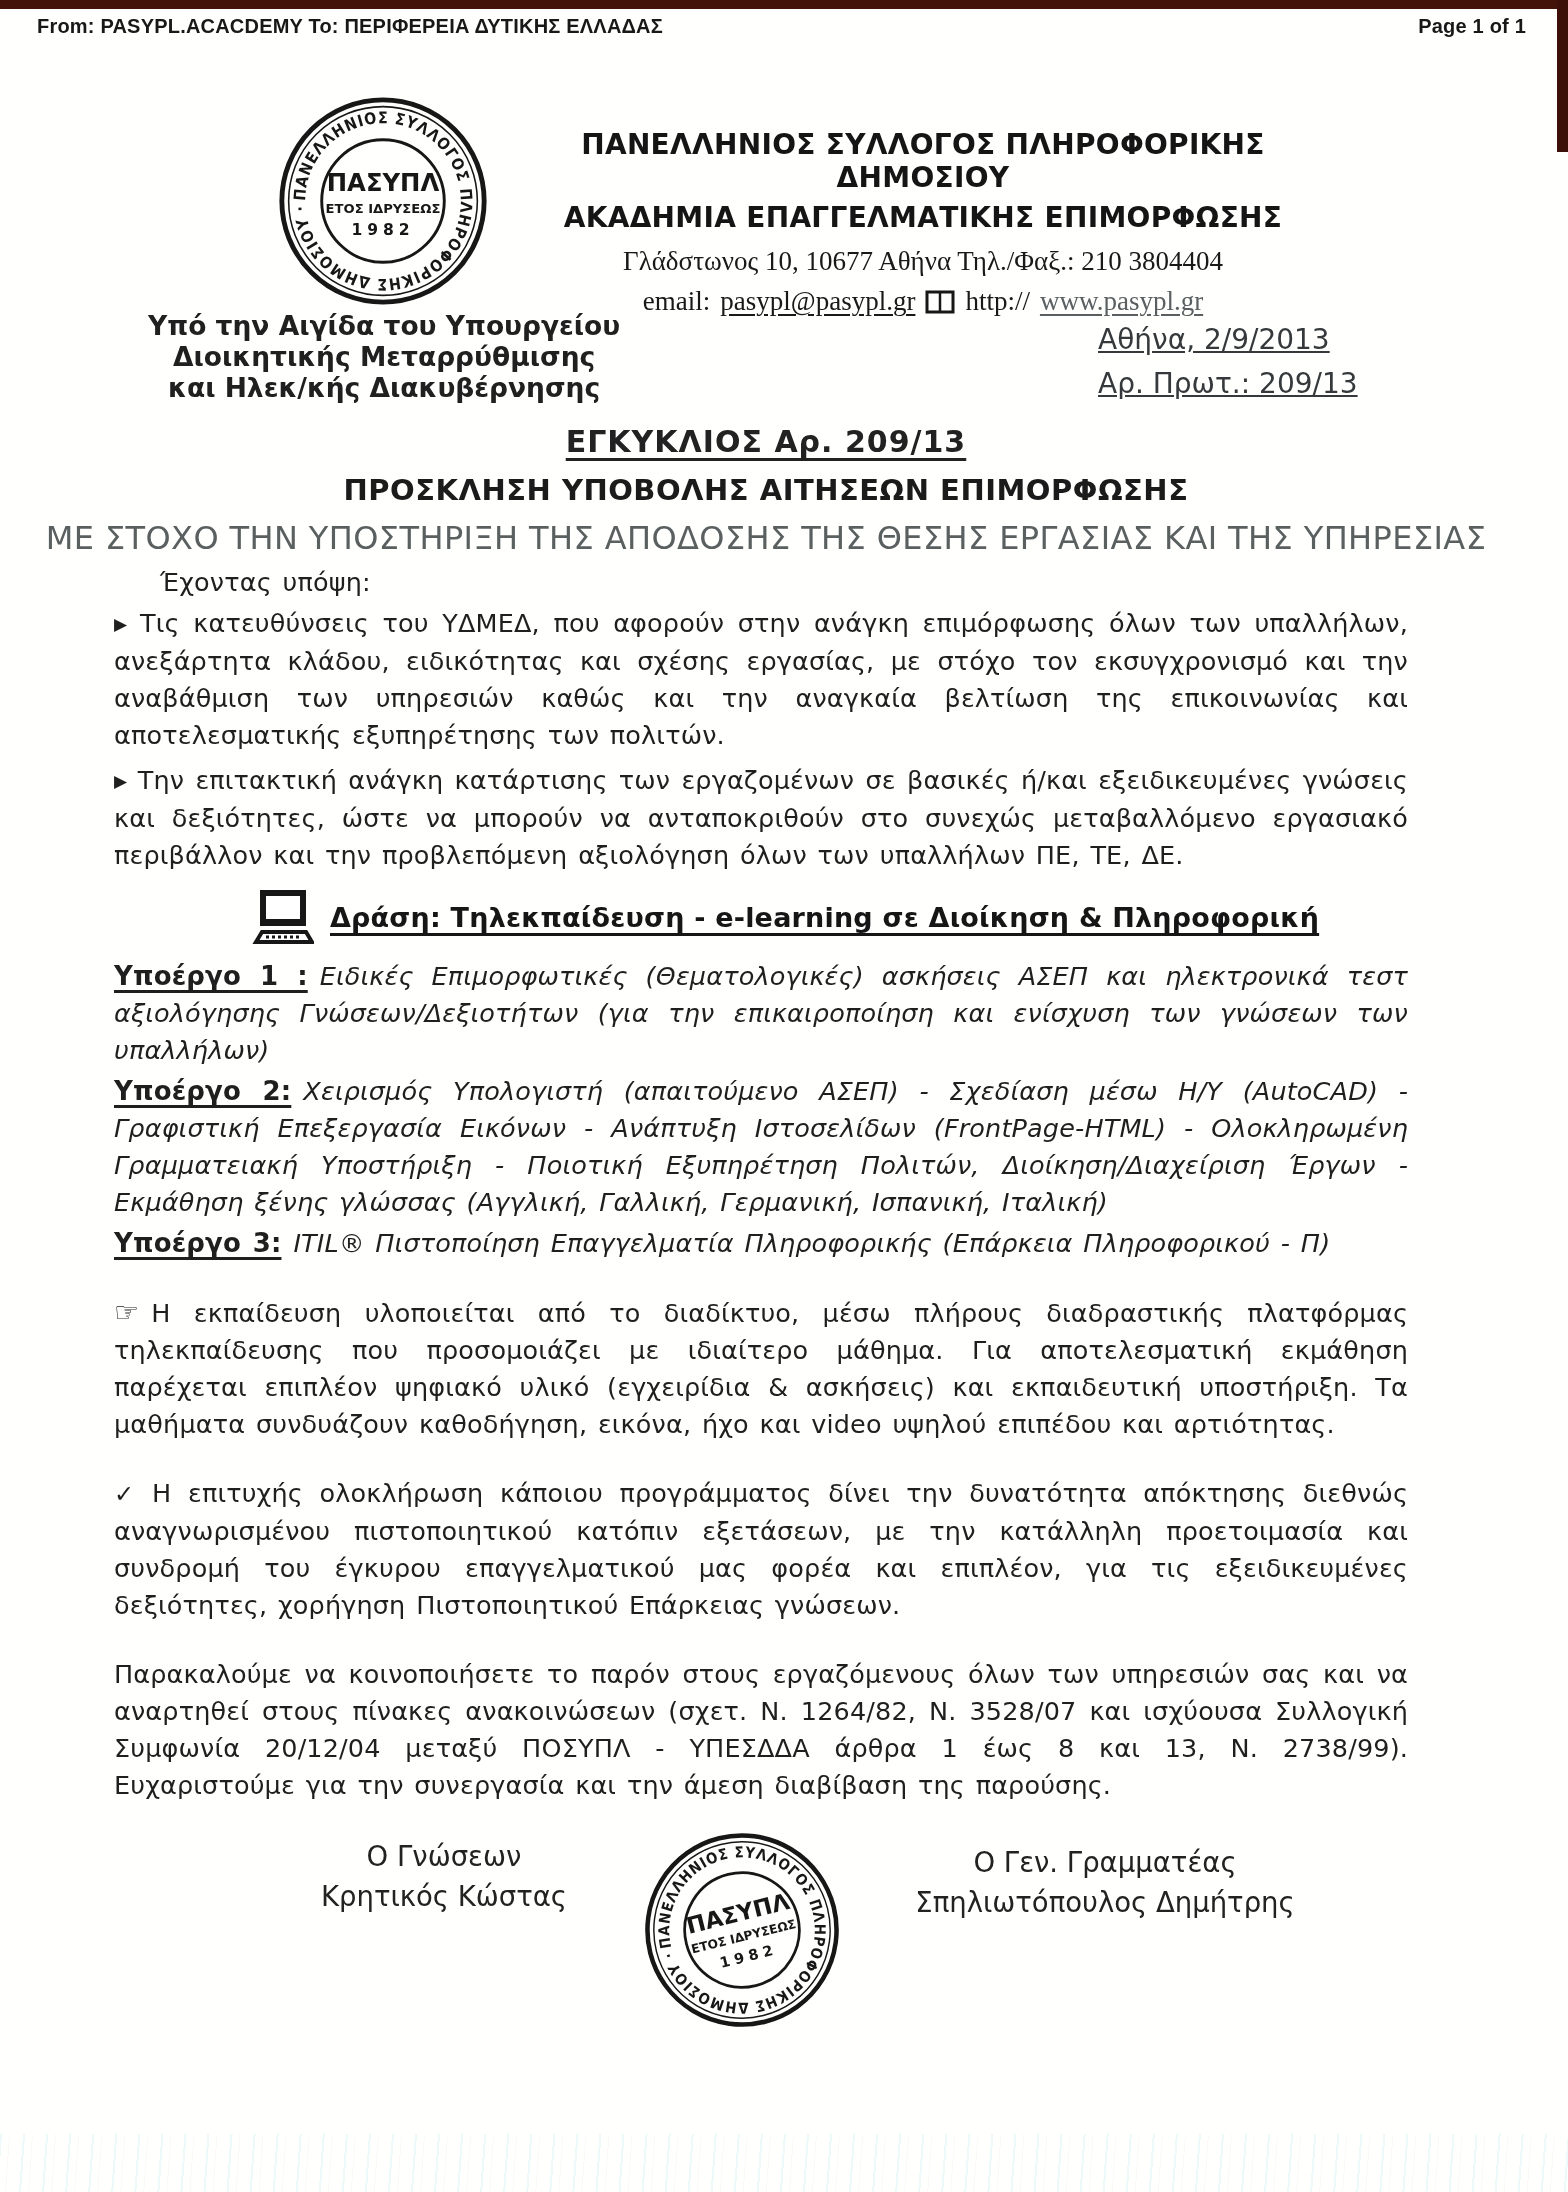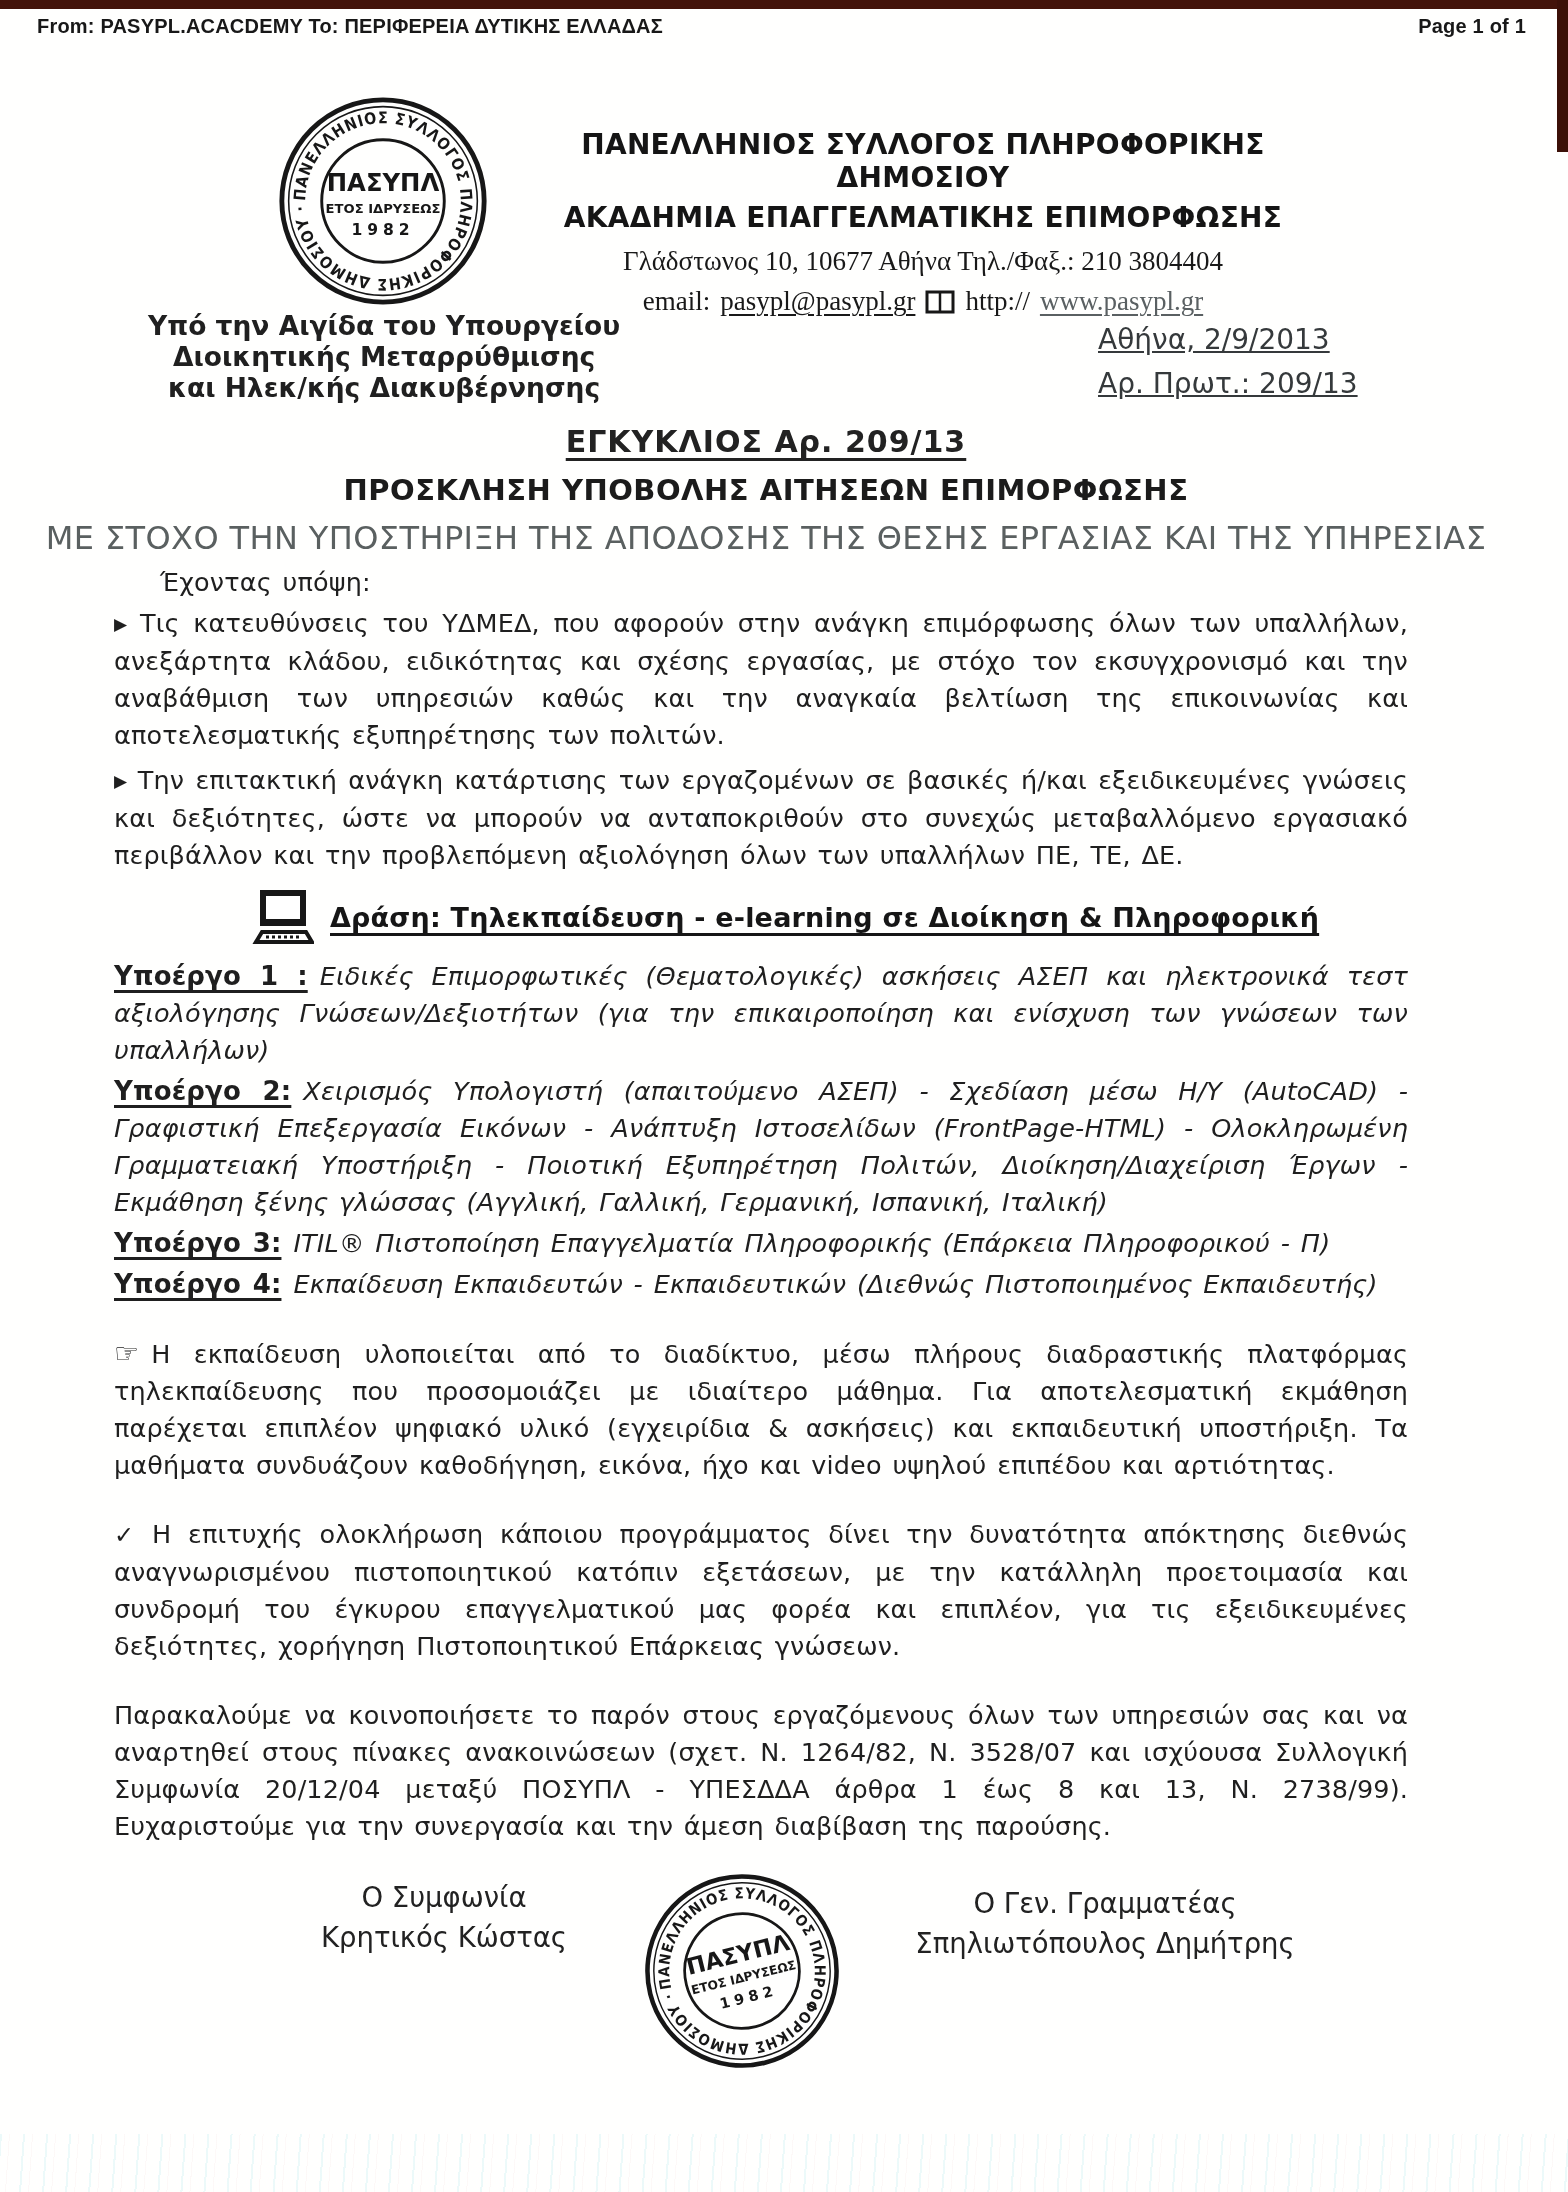--- a/index.html
+++ b/index.html
@@ -136,31 +136,30 @@
       <rect x="14" y="8" width="34" height="23" fill="#ffffff"></rect>
       <polygon points="10,44 54,44 60,54 4,54" fill="#ffffff" stroke="#171717" stroke-width="4"></polygon>
       <line x1="14" y1="49" x2="50" y2="49" stroke="#171717" stroke-width="3" stroke-dasharray="3 3"></line>
     </svg>
     <span class="txt">Δράση: Τηλεκπαίδευση - e-learning  σε Διοίκηση &amp; Πληροφορική</span>
   </div>
 
   <p class="sub"><span class="lbl">Υποέργο 1 :</span><span class="txt">Ειδικές Επιμορφωτικές (Θεματολογικές) ασκήσεις ΑΣΕΠ και ηλεκτρονικά τεστ αξιολόγησης Γνώσεων/Δεξιοτήτων (για την επικαιροποίηση και ενίσχυση των γνώσεων των υπαλλήλων)</span></p>
   <p class="sub"><span class="lbl">Υποέργο 2:</span><span class="txt">Χειρισμός Υπολογιστή (απαιτούμενο ΑΣΕΠ) - Σχεδίαση μέσω Η/Υ (AutoCAD) - Γραφιστική Επεξεργασία Εικόνων - Ανάπτυξη Ιστοσελίδων (FrontPage-HTML) - Ολοκληρωμένη Γραμματειακή Υποστήριξη - Ποιοτική Εξυπηρέτηση Πολιτών, Διοίκηση/Διαχείριση Έργων - Εκμάθηση ξένης γλώσσας (Αγγλική, Γαλλική, Γερμανική, Ισπανική, Ιταλική)</span></p>
   <p class="sub"><span class="lbl">Υποέργο 3:</span><span class="txt">ITIL® Πιστοποίηση Επαγγελματία Πληροφορικής (Επάρκεια Πληροφορικού - Π)</span></p>
-  <p class="sub"><span class="lbl">Υποέργο 4:</span><span class="txt">Εκπαίδευση Εκπαιδευτών - Εκπαιδευτικών (Διεθνώς Πιστοποιημένος Εκπαιδευτής)</span></p>
 
   <p class="gap-top"><span class="glyph hand-glyph">☞</span><span>Η εκπαίδευση υλοποιείται από το διαδίκτυο, μέσω πλήρους διαδραστικής πλατφόρμας τηλεκπαίδευσης που προσομοιάζει με ιδιαίτερο μάθημα. Για αποτελεσματική εκμάθηση παρέχεται επιπλέον ψηφιακό υλικό (εγχειρίδια &amp; ασκήσεις) και εκπαιδευτική υποστήριξη. Τα μαθήματα συνδυάζουν καθοδήγηση, εικόνα, ήχο και video υψηλού επιπέδου και αρτιότητας.</span></p>
 
   <p class="gap-top"><span class="glyph check-glyph">✓</span><span>Η επιτυχής ολοκλήρωση κάποιου προγράμματος δίνει την δυνατότητα απόκτησης διεθνώς αναγνωρισμένου πιστοποιητικού κατόπιν εξετάσεων, με την κατάλληλη προετοιμασία και συνδρομή του έγκυρου επαγγελματικού μας φορέα και επιπλέον, για τις εξειδικευμένες δεξιότητες, χορήγηση Πιστοποιητικού Επάρκειας γνώσεων.</span></p>
 
   <p class="gap-top">Παρακαλούμε να κοινοποιήσετε το παρόν στους εργαζόμενους όλων των υπηρεσιών σας και να αναρτηθεί στους πίνακες ανακοινώσεων (σχετ. Ν. 1264/82, Ν. 3528/07 και ισχύουσα Συλλογική Συμφωνία 20/12/04 μεταξύ ΠΟΣΥΠΛ - ΥΠΕΣΔΔΑ άρθρα 1 έως 8 και 13, Ν. 2738/99). Ευχαριστούμε για την συνεργασία και την άμεση διαβίβαση της παρούσης.</p>
 
   <div class="sig-row">
     <div class="sig sig-left">
-      <div>Ο Συμφωνία</div>
+      <div>Ο Γνώσεων</div>
       <div>Κρητικός Κώστας</div>
     </div>
     <svg class="sig-stamp" width="200" height="200" viewBox="0 0 220 220">
       <circle cx="110" cy="110" r="104" fill="none" stroke="#171717" stroke-width="5"></circle>
       <circle cx="110" cy="110" r="97" fill="none" stroke="#171717" stroke-width="1.6"></circle>
       <circle cx="110" cy="110" r="63" fill="none" stroke="#171717" stroke-width="3"></circle>
       <defs>
         <path id="ring2" d="M 30 110 A 80 80 0 1 1 190 110 A 80 80 0 1 1 30 110"></path>
       </defs>
       <text font-size="16.5" font-weight="bold" fill="#171717" letter-spacing="1">

